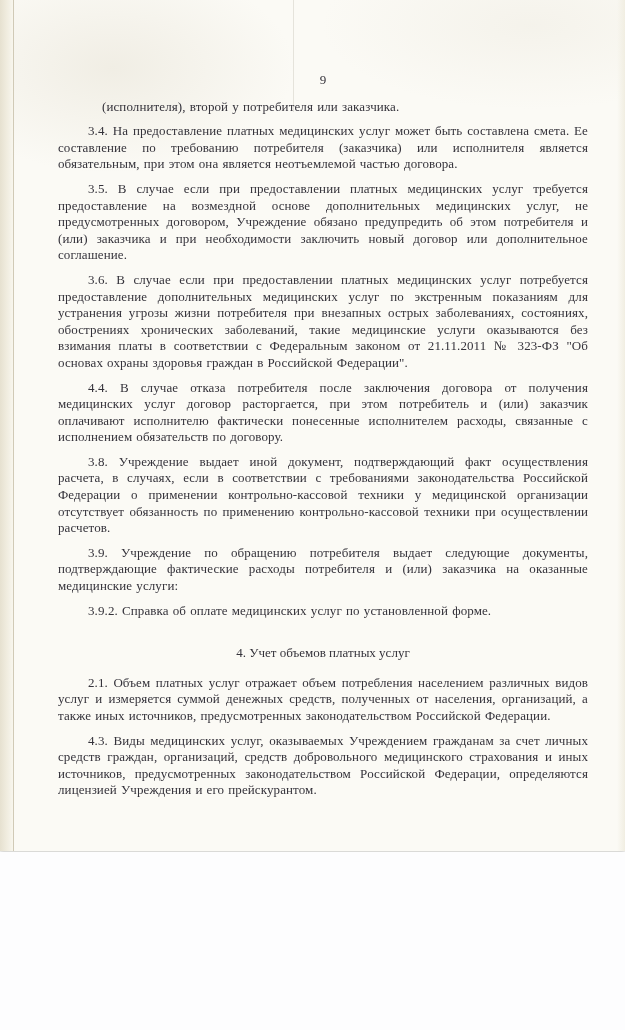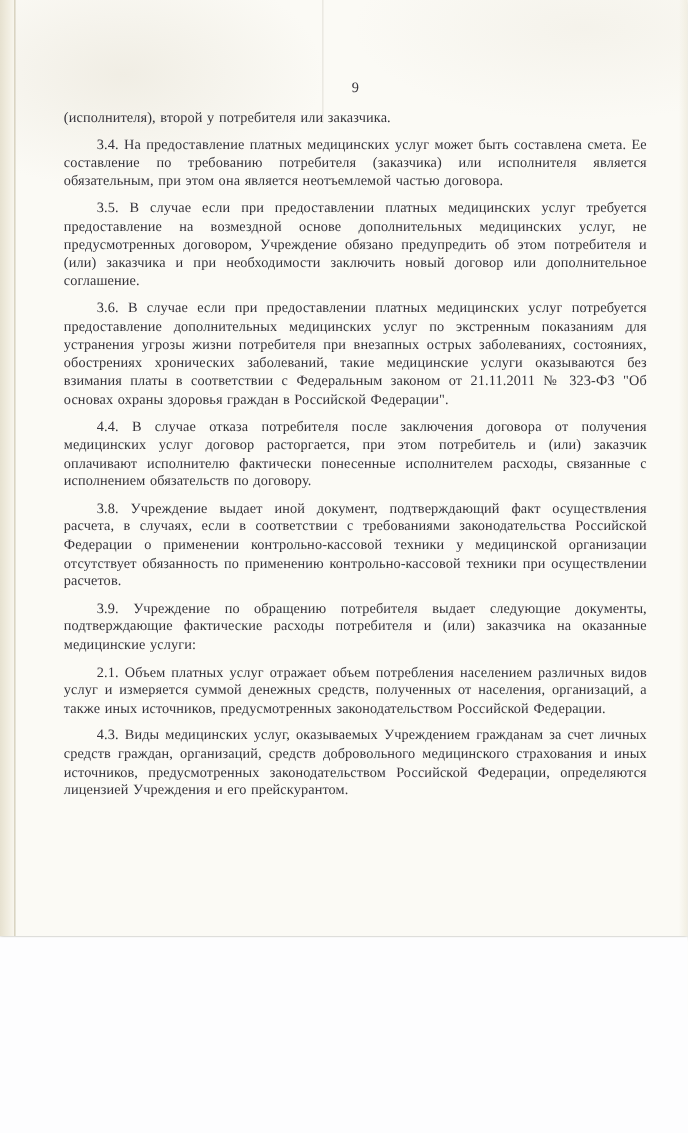--- a/index.html
+++ b/index.html
@@ -72,20 +72,21 @@
   }
   p.body-par {
     margin: 8px 0;
     text-align: justify;
     text-indent: 30px;
     word-spacing: 0.06em;
     letter-spacing: 0.1px;
   }
   p.no-indent {
     text-indent: 0;
+    margin-left: 44px;
   }
   h2.section-heading {
     margin: 26px 0 13px 0;
     text-align: center;
     font-size: 13px;
     font-weight: normal;
     line-height: 16.6px;
   }
   
   .below-paper {
@@ -108,20 +109,22 @@
   <div class="content">
     <div class="page-number">9</div>
 
     <p class="body-par no-indent">(исполнителя), второй у потребителя или заказчика.</p>
     <p class="body-par">3.4. На предоставление платных медицинских услуг может быть составлена смета. Ее составление по требованию потребителя (заказчика) или исполнителя является обязательным, при этом она является неотъемлемой частью договора.</p>
     <p class="body-par">3.5. В случае если при предоставлении платных медицинских услуг требуется предоставление на возмездной основе дополнительных медицинских услуг, не предусмотренных договором, Учреждение обязано предупредить об этом потребителя и (или) заказчика и при необходимости заключить новый договор или дополнительное соглашение.</p>
     <p class="body-par">3.6. В случае если при предоставлении платных медицинских услуг потребуется предоставление дополнительных медицинских услуг по экстренным показаниям для устранения угрозы жизни потребителя при внезапных острых заболеваниях, состояниях, обострениях хронических заболеваний, такие медицинские услуги оказываются без взимания платы в соответствии с Федеральным законом от 21.11.2011 № 323-ФЗ "Об основах охраны здоровья граждан в Российской Федерации".</p>
     <p class="body-par">4.4. В случае отказа потребителя после заключения договора от получения медицинских услуг договор расторгается, при этом потребитель и (или) заказчик оплачивают исполнителю фактически понесенные исполнителем расходы, связанные с исполнением обязательств по договору.</p>
     <p class="body-par">3.8. Учреждение выдает иной документ, подтверждающий факт осуществления расчета, в случаях, если в соответствии с требованиями законодательства Российской Федерации о применении контрольно-кассовой техники у медицинской организации отсутствует обязанность по применению контрольно-кассовой техники при осуществлении расчетов.</p>
     <p class="body-par">3.9. Учреждение по обращению потребителя выдает следующие документы, подтверждающие фактические расходы потребителя и (или) заказчика на оказанные медицинские услуги:</p>
+    <p class="body-par">3.9.2. Справка об оплате медицинских услуг по установленной форме.</p>
 
+    <h2 class="section-heading">4. Учет объемов платных услуг</h2>
 
     <p class="body-par">2.1. Объем платных услуг отражает объем потребления населением различных видов услуг и измеряется суммой денежных средств, полученных от населения, организаций, а также иных источников, предусмотренных законодательством Российской Федерации.</p>
     <p class="body-par">4.3. Виды медицинских услуг, оказываемых Учреждением гражданам за счет личных средств граждан, организаций, средств добровольного медицинского страхования и иных источников, предусмотренных законодательством Российской Федерации, определяются лицензией Учреждения и его прейскурантом.</p>
   </div>
 </div>
 
 <div class="below-paper"></div>
 
 </body></html>

